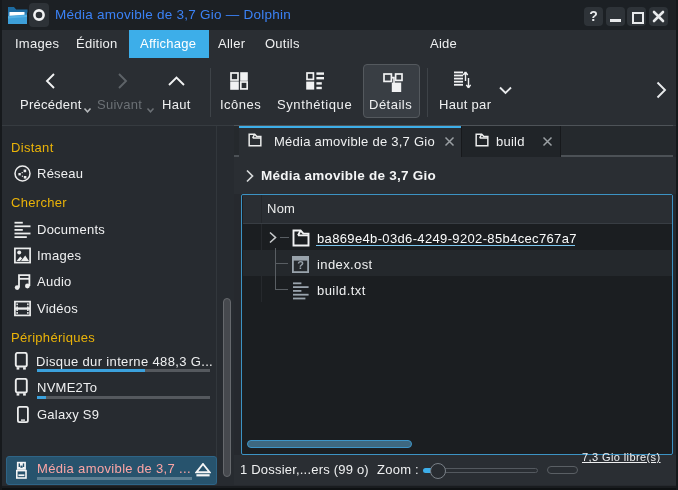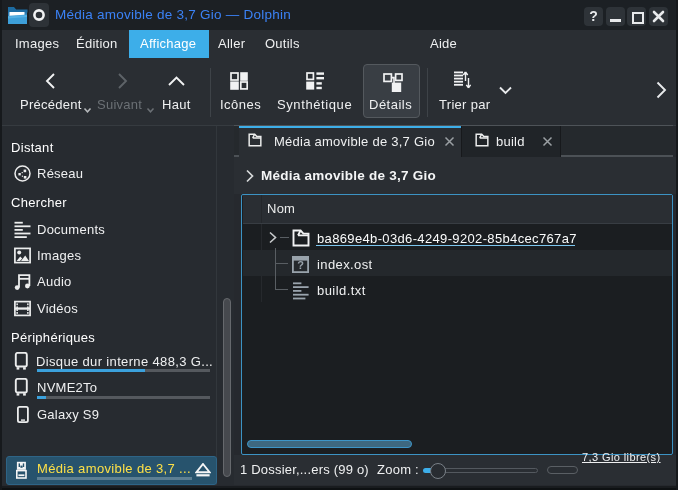--- a/index.html
+++ b/index.html
@@ -1,21 +1,21 @@
 <!DOCTYPE html>
 <html><head>
 <meta charset="utf-8">
 <style>
   html,body{margin:0;padding:0;}
   body{width:678px;height:490px;overflow:hidden;background:#26292e;
        font-family:"Liberation Sans", sans-serif;}
   .abs{position:absolute;}
   #win{position:relative;width:678px;height:490px;background:#26292e;}
   .txt{position:absolute;color:#eff0f1;font-size:13px;white-space:nowrap;letter-spacing:0.25px;}
-  .lbl{position:absolute;color:#ffffff;font-size:13px;white-space:nowrap;letter-spacing:0.3px;}
+  .lbl{position:absolute;color:#eab308;font-size:13px;white-space:nowrap;letter-spacing:0.3px;}
 </style>
 </head>
 <body>
 <div id="win">
 
   <div class="abs" style="left:0px;top:0px;width:678px;height:30px;background:#1c2024;"></div>
 
   <svg class="abs" style="left:7px;top:4px;" width="21" height="22" viewBox="0 0 21 22">
     <path d="M1,4 h6.5 l2,2.5 H20 V20 H1 Z" fill="#2e7db3"></path>
     <path d="M1,3 h6 l2,2.5 h11.5 v3 H1 Z" fill="#1d6ca2"></path>
@@ -107,21 +107,21 @@
 
   <svg class="abs" style="left:454px;top:71px;" width="17" height="18" viewBox="0 0 17 18">
     <rect x="0" y="0.5" width="9" height="1.8" fill="#f1f2f3"></rect>
     <rect x="0" y="3.6" width="9" height="1.8" fill="#f1f2f3"></rect>
     <rect x="0" y="6.7" width="9" height="1.8" fill="#f1f2f3"></rect>
     <rect x="0" y="9.8" width="9" height="1.8" fill="#f1f2f3"></rect>
     <rect x="0" y="12.9" width="9" height="1.8" fill="#f1f2f3"></rect>
     <path d="M11.5,10 V1.5 M11.5,1 L9.3,4 M11.5,1 L13.7,4" fill="none" stroke="#f1f2f3" stroke-width="1.4"></path>
     <path d="M14.5,7 V16 M14.5,16.8 L12.3,13.8 M14.5,16.8 L16.7,13.8" fill="none" stroke="#f1f2f3" stroke-width="1.4"></path>
   </svg>
-  <div class="txt" style="left:439px;top:97px;letter-spacing:0.3px;">Trier par</div>
+  <div class="txt" style="left:439px;top:97px;letter-spacing:0.3px;">Haut par</div>
   <svg class="abs" style="left:498px;top:85px;" width="15" height="11" viewBox="0 0 15 11">
     <path d="M2,2.5 L7.5,8 L13,2.5" fill="none" stroke="#e8eaec" stroke-width="1.9"></path>
   </svg>
 
   <svg class="abs" style="left:653px;top:80px;" width="16" height="20" viewBox="0 0 16 20">
     <path d="M4.5,2.5 L12,10 L4.5,17.5" fill="none" stroke="#e8eaec" stroke-width="1.9"></path>
   </svg>
 
   <div class="abs" style="left:0px;top:126px;width:234px;height:359px;background:#272b30;"></div>
   <div class="abs" style="left:216px;top:126px;width:1px;height:359px;background:#32373c;"></div>
@@ -210,21 +210,21 @@
   <div class="abs" style="left:6px;top:456px;width:211px;height:29px;background:#27536d;border:1px solid #2e6486;border-radius:3px;box-sizing:border-box;"></div>
   <svg class="abs" style="left:14px;top:461px;" width="17" height="18" viewBox="0 0 17 18">
     <rect x="2.9" y="0.8" width="9" height="8" fill="#f4f5f6"></rect>
     <rect x="4.6" y="2.4" width="1.4" height="3.6" fill="#27536d"></rect>
     <rect x="8.8" y="2.4" width="1.4" height="3.6" fill="#27536d"></rect>
     <rect x="6.4" y="4.6" width="2.2" height="2.2" fill="#27536d"></rect>
     <rect x="2" y="8.8" width="10.8" height="9" fill="#f4f5f6"></rect>
     <rect x="3.6" y="10.4" width="7.6" height="5.8" fill="#27536d"></rect>
     <rect x="4.4" y="13.4" width="6" height="1.7" fill="#f4f5f6"></rect>
   </svg>
-  <div class="txt" style="left:37px;top:461px;color:#fde047;letter-spacing:0.35px;">Média amovible de 3,7 ...</div>
+  <div class="txt" style="left:37px;top:461px;color:#fca5a5;letter-spacing:0.35px;">Média amovible de 3,7 ...</div>
   <svg class="abs" style="left:195px;top:463px;" width="16" height="15" viewBox="0 0 16 15">
     <path d="M8,1 L14.6,9.2 H1.4 Z" fill="none" stroke="#f4f5f6" stroke-width="1.9"></path>
     <rect x="1.4" y="11.2" width="13.2" height="2.2" fill="#f4f5f6"></rect>
   </svg>
   <div class="abs" style="left:37px;top:476.5px;width:155px;height:3.2px;background:#5c7f93;"></div>
 
   <div class="abs" style="left:234px;top:125px;width:439px;height:32px;background:#25292d;"></div>
   <div class="abs" style="left:234px;top:124.6px;width:439px;height:1.4px;background:#4e5358;"></div>
 
   <div class="abs" style="left:239px;top:126px;width:222px;height:31px;background:#2a2e33;"></div>

